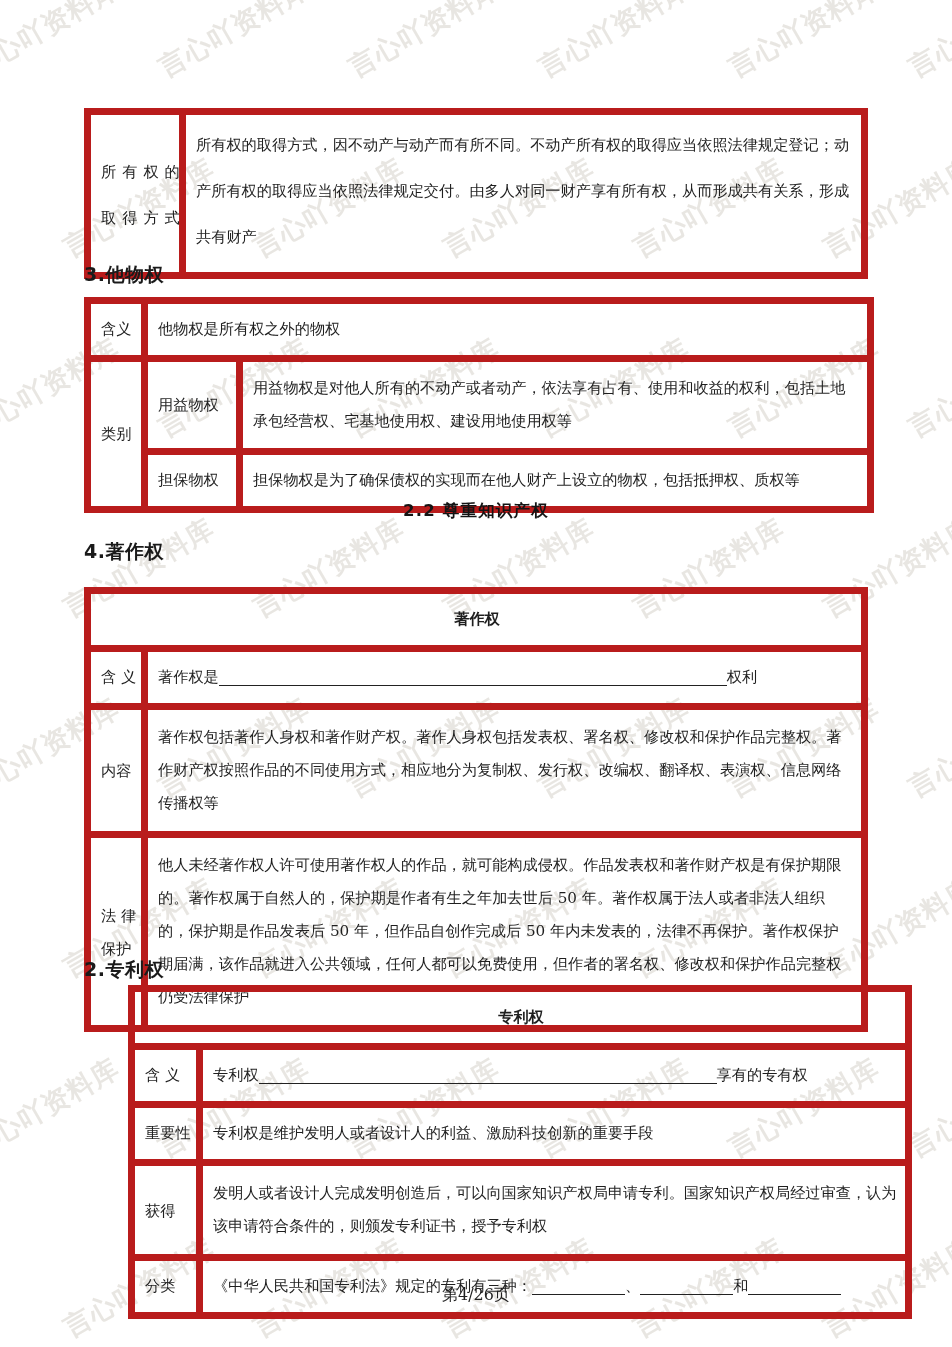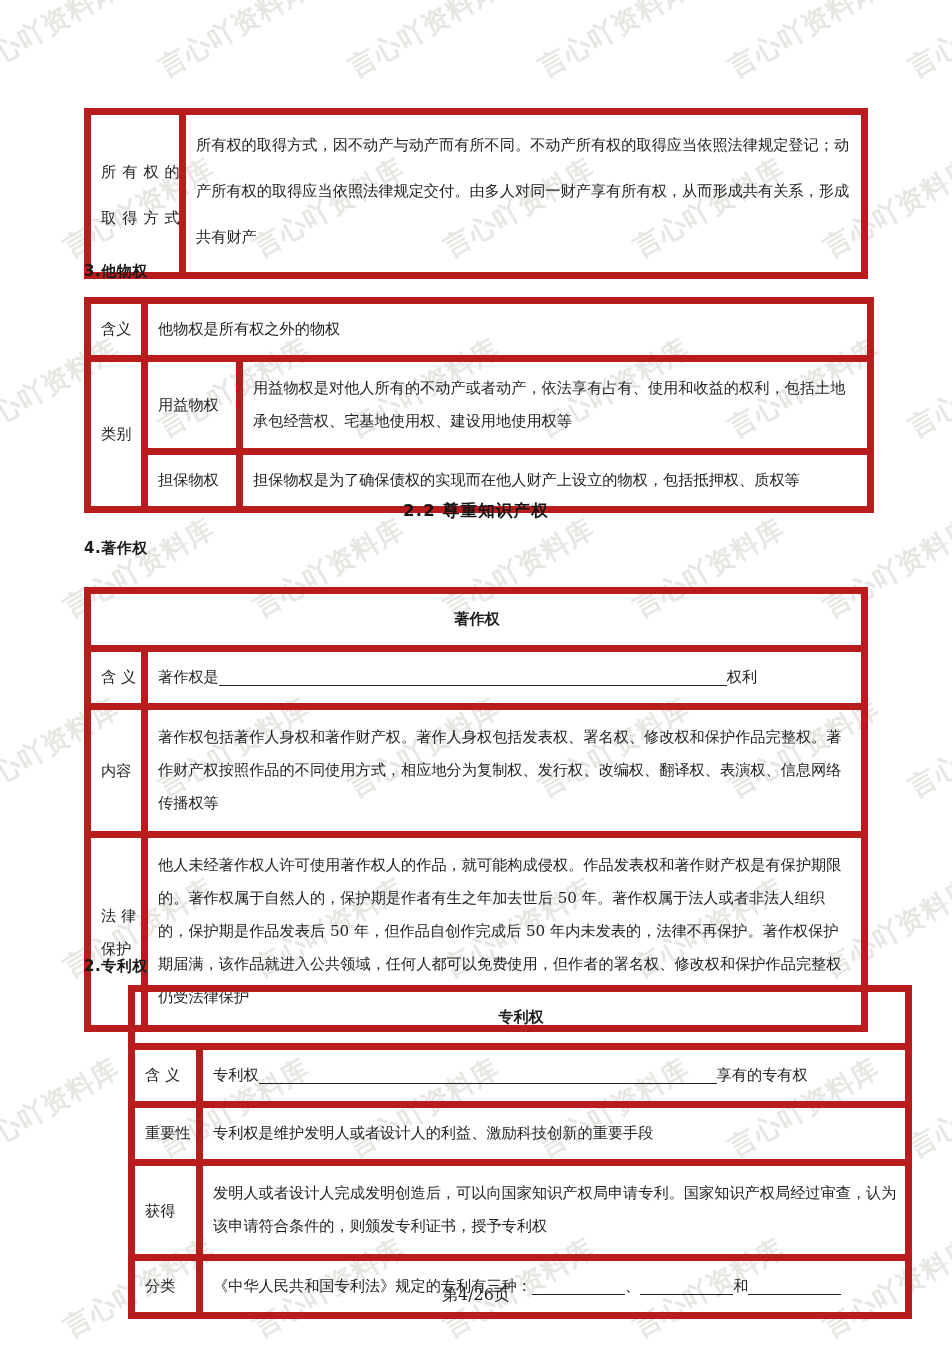--- a/index.html
+++ b/index.html
@@ -84,21 +84,21 @@
 
   .blank-line {
     display: inline-block;
     border-bottom: 1.4px solid #222;
     vertical-align: -4px;
   }
 
   
   .sub-heading {
     font-family: "DejaVu Sans", "Liberation Sans", sans-serif;
-    font-size: 15px;
+    font-size: 19px;
     font-weight: 700;
     color: #1a1a1a;
     letter-spacing: .5px;
   }
   .section-title {
     text-align: center;
     font-family: "DejaVu Sans", "Liberation Sans", sans-serif;
     font-size: 16.5px;
     font-weight: 700;
     color: #141414;

